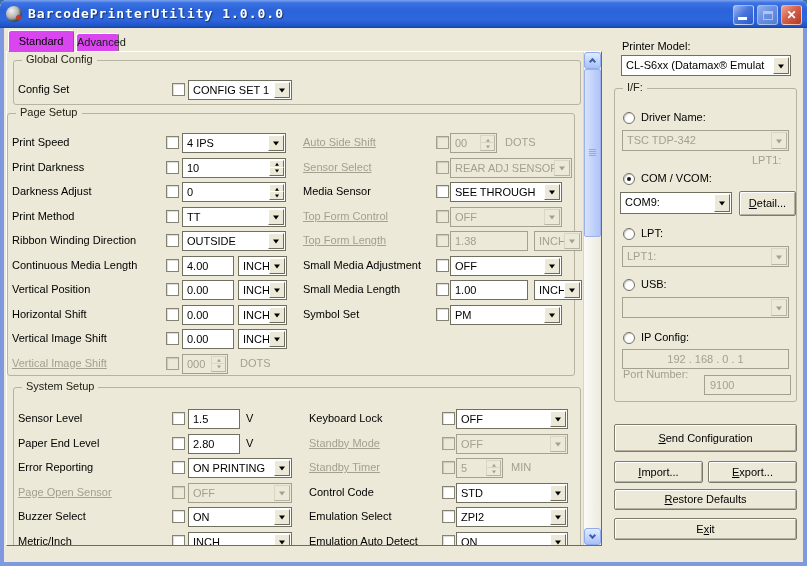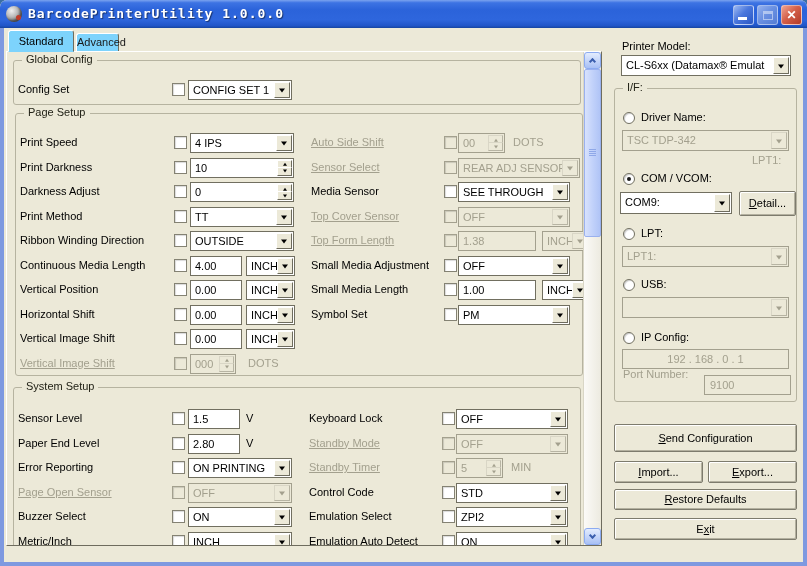--- a/index.html
+++ b/index.html
@@ -38,21 +38,21 @@
   }
   .tb-min { left:733px; background:linear-gradient(135deg,#9db9f2 0%,#4a77dd 45%,#2a57c4 100%); }
   .tb-max { left:757px; background:linear-gradient(135deg,#aec4f2 0%,#7b9ce4 45%,#5f84d4 100%); opacity:.8; }
   .tb-close { left:781px; background:linear-gradient(135deg,#efa390 0%,#d4604a 45%,#b23a28 100%); }
   .glyph-min { position:absolute; left:4px; bottom:4px; width:9px; height:3px; background:#fff; }
   .glyph-max { position:absolute; left:5px; top:5px; width:10px; height:9px; border:1px solid rgba(255,255,255,.65); border-top-width:3px; }
   .glyph-close { position:absolute; left:0; top:2px; width:100%; text-align:center; color:#fff; font-size:12px; font-weight:bold; }
 
   
   .tab {
-    position:absolute; background:#7dd3fc; border:1px solid;
+    position:absolute; background:#d946ef; border:1px solid;
     border-color:#fff #6e6c5e transparent #fff; border-radius:3px 3px 0 0;
     text-align:center;
   }
   .tab-standard { left:8px; top:30px; width:66px; height:22px; line-height:21px; z-index:3; }
   .tab-advanced { left:76px; top:33px; width:43px; height:19px; line-height:17px; z-index:1; color:#1a1a1a; }
 
   
   .tab-page {
     position:absolute; left:6px; top:51px; width:596px; height:495px;
     background:#ece9d8; border:1px solid; border-color:#fff #6e6c5e #6e6c5e #fff;
@@ -60,21 +60,21 @@
   }
 
   .groupbox {
     position:absolute; border:1px solid #b6b3a0; border-radius:3px;
   }
   .group-title {
     position:absolute; top:-8px; left:8px; background:#ece9d8; padding:0 4px;
     color:#232318; white-space:nowrap;
   }
   .g-global { left:6px; top:8px;  width:568px; height:45px; }
-  .g-page   { left:8px; top:61px; width:568px; height:263px; }
+  .g-page   { left:0; top:61px; width:568px; height:263px; }
   .g-system { left:6px; top:335px; width:568px; height:222px; }
 
   .rows { position:absolute; left:0; top:18px; right:0; }
   .g-system .rows { top:20px; }
   .row { position:relative; height:24.5px; }
 
   .lbl { position:absolute; left:4px; top:4px; white-space:nowrap; }
   .lbl.dis { color:#a3a08e;text-decoration:underline; }
   .rowr .lbl { left:295px; }
 
@@ -407,21 +407,21 @@
             <span class="lbl">Media Sensor</span>
             <span class="cb"></span>
             <div class="ctl c-dd">
               <span class="val">SEE THROUGH</span>
               <span class="dbtn">
                 <i class="tri-down"></i>
               </span>
             </div>
           </div>
           <div class="row rowr">
-            <span class="lbl dis">Top Cover Sensor</span>
+            <span class="lbl dis">Top Form Control</span>
             <span class="cb dis"></span>
             <div class="ctl c-dd dis">
               <span class="val">OFF</span>
               <span class="dbtn">
                 <i class="tri-down"></i>
               </span>
             </div>
           </div>
           <div class="row rowr">
             <span class="lbl dis">Top Form Length</span>

